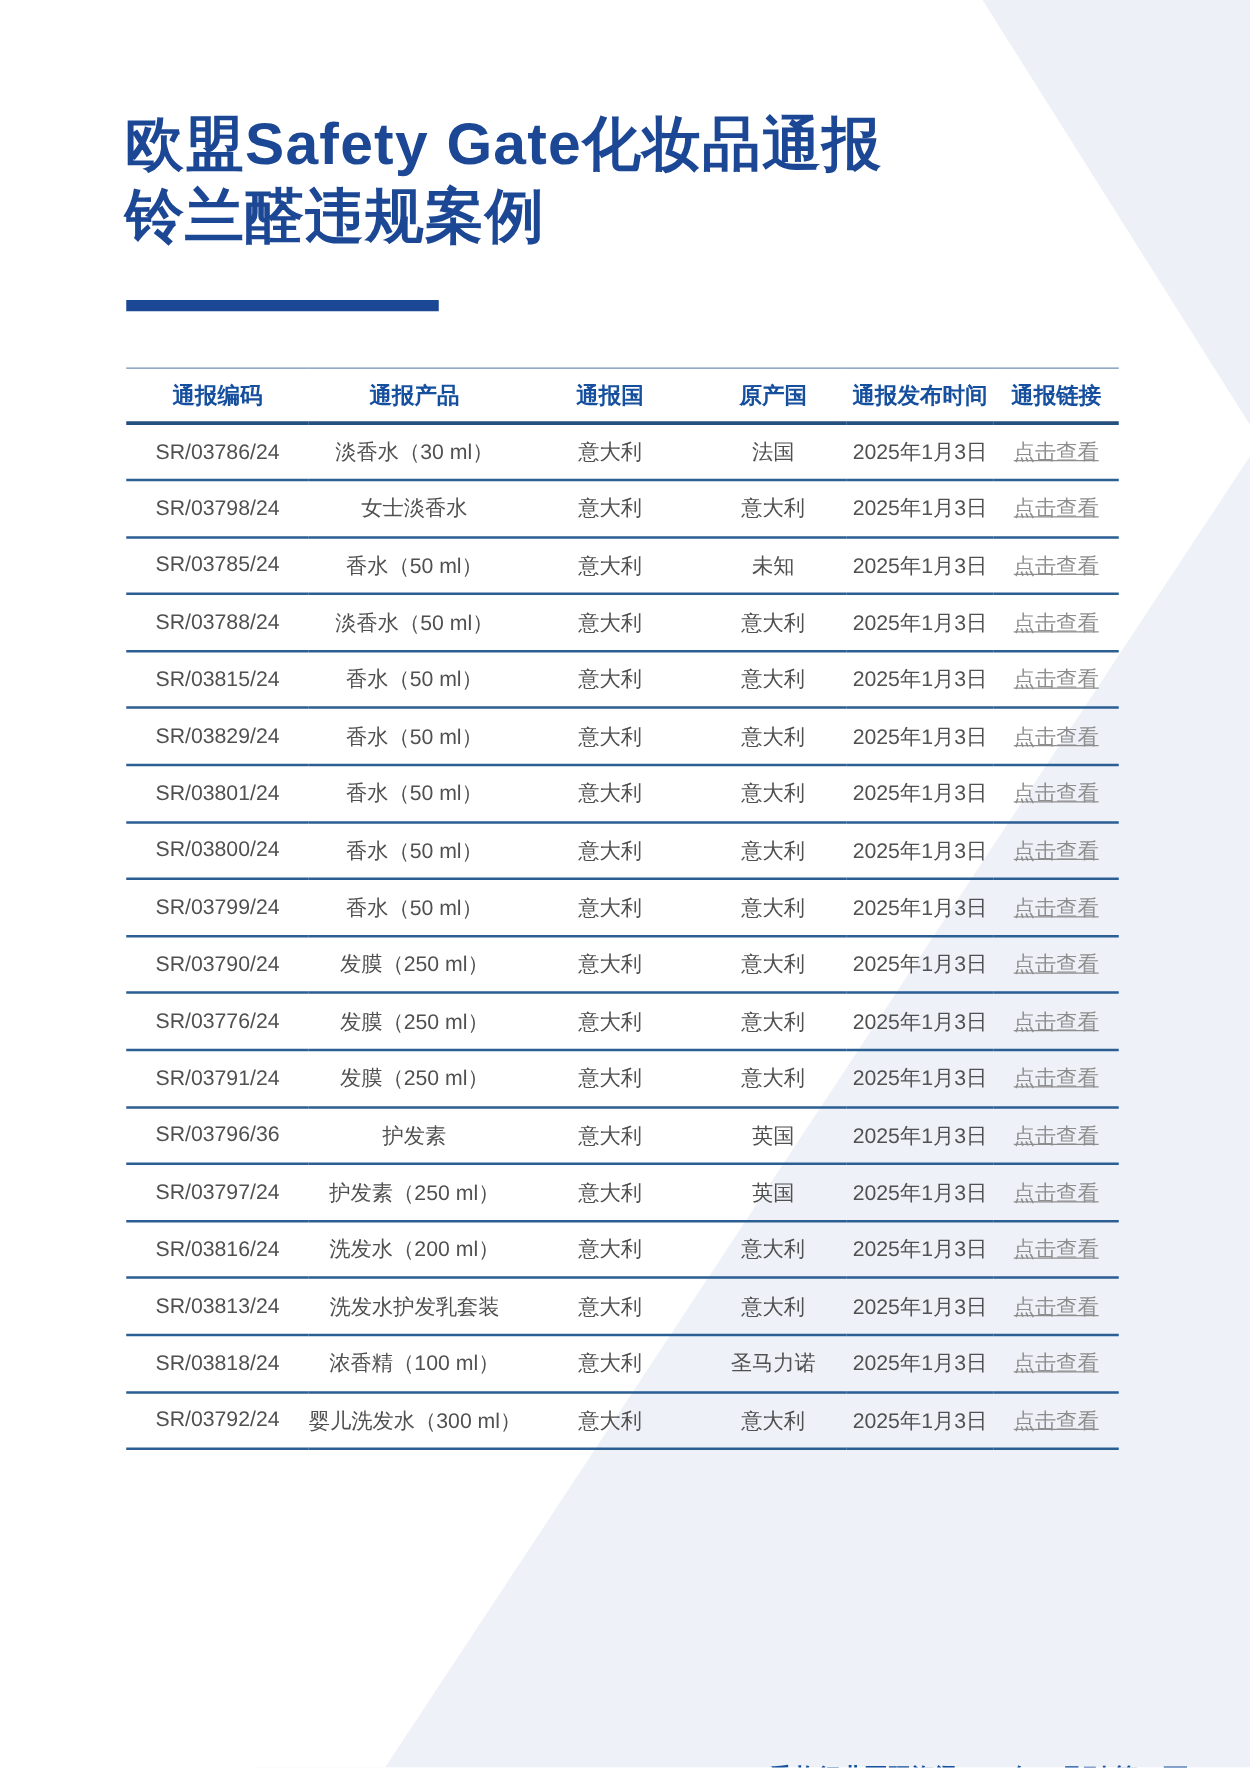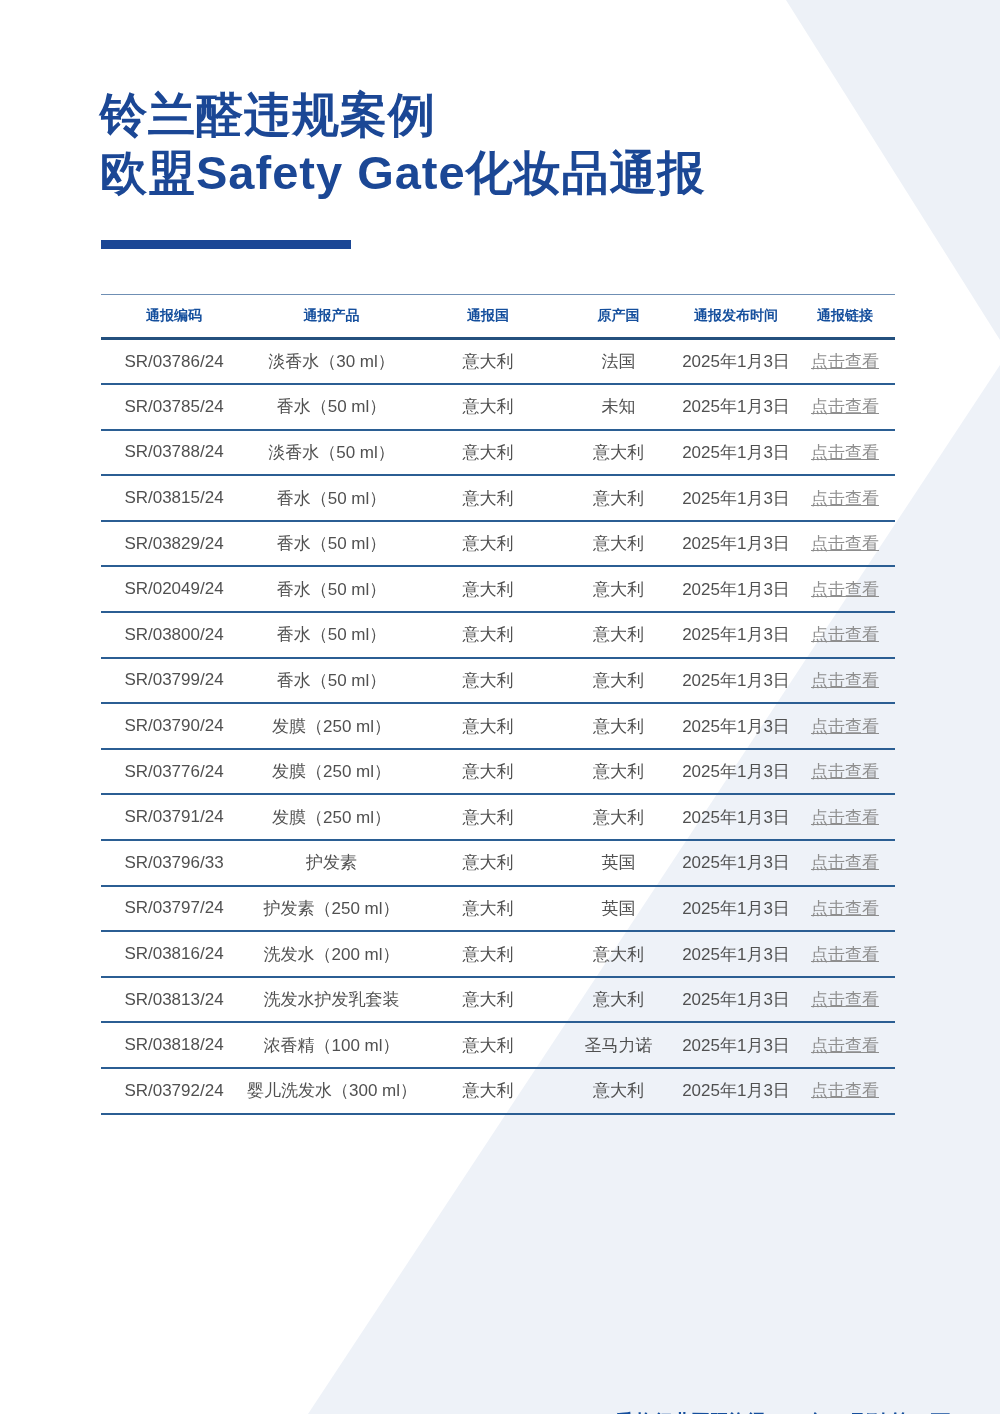--- a/index.html
+++ b/index.html
@@ -30,21 +30,21 @@
 
   
   table.notif {
     position: absolute; left: 101px; top: 294px;
     width: 794px;
     border-collapse: collapse; table-layout: fixed;
     border-top: 1px solid #6f8fb4;
   }
   table.notif th {
     color: var(--header-blue, #154f9d);
-    font-size: 14px; font-weight: bold;
+    font-size: 18px; font-weight: bold;
     height: 44px; text-align: center; vertical-align: middle;
     border-bottom: 3px solid #24507e;
     padding: 0; white-space: nowrap; overflow: hidden;
   }
   table.notif td {
     color: var(--cell-gray, #505050);
     font-size: 17px; font-weight: normal;
     height: 45.6px; text-align: center; vertical-align: middle;
     border-bottom: 2px solid #2b5e93;
     padding: 0; white-space: nowrap; overflow: hidden;
@@ -64,22 +64,22 @@
     white-space: nowrap;
   }
 </style>
 </head>
 <body style="--title-blue: #1b4795; --header-blue: #154f9d; --cell-gray: #505050; --link-gray: #8e8e8e; --bg-tint-top: #edf1f7; --bg-tint-bottom: #eef2f8;">
 
 <div class="bg-shape top-tri"></div>
 <div class="bg-shape bottom-tri"></div>
 
 <div class="title">
+  <div>欧盟Safety Gate化妆品通报</div>
   <div>铃兰醛违规案例</div>
-  <div>欧盟Safety Gate化妆品通报</div>
 </div>
 <div class="title-bar"></div>
 
 <table class="notif">
   <colgroup>
     <col style="width:146px">
     <col style="width:169px">
     <col style="width:144px">
     <col style="width:117px">
     <col style="width:118px">
@@ -98,20 +98,28 @@
   <tbody id="table-body">
       <tr>
         <td>SR/03786/24</td>
         <td>淡香水（30 ml）</td>
         <td>意大利</td>
         <td>法国</td>
         <td>2025年1月3日</td>
         <td><span class="view-link">点击查看</span></td>
       </tr>
       <tr>
+        <td>SR/03798/24</td>
+        <td>女士淡香水</td>
+        <td>意大利</td>
+        <td>意大利</td>
+        <td>2025年1月3日</td>
+        <td><span class="view-link">点击查看</span></td>
+      </tr>
+      <tr>
         <td>SR/03785/24</td>
         <td>香水（50 ml）</td>
         <td>意大利</td>
         <td>未知</td>
         <td>2025年1月3日</td>
         <td><span class="view-link">点击查看</span></td>
       </tr>
       <tr>
         <td>SR/03788/24</td>
         <td>淡香水（50 ml）</td>
@@ -130,21 +138,21 @@
       </tr>
       <tr>
         <td>SR/03829/24</td>
         <td>香水（50 ml）</td>
         <td>意大利</td>
         <td>意大利</td>
         <td>2025年1月3日</td>
         <td><span class="view-link">点击查看</span></td>
       </tr>
       <tr>
-        <td>SR/02049/24</td>
+        <td>SR/03801/24</td>
         <td>香水（50 ml）</td>
         <td>意大利</td>
         <td>意大利</td>
         <td>2025年1月3日</td>
         <td><span class="view-link">点击查看</span></td>
       </tr>
       <tr>
         <td>SR/03800/24</td>
         <td>香水（50 ml）</td>
         <td>意大利</td>
@@ -178,21 +186,21 @@
       </tr>
       <tr>
         <td>SR/03791/24</td>
         <td>发膜（250 ml）</td>
         <td>意大利</td>
         <td>意大利</td>
         <td>2025年1月3日</td>
         <td><span class="view-link">点击查看</span></td>
       </tr>
       <tr>
-        <td>SR/03796/33</td>
+        <td>SR/03796/36</td>
         <td>护发素</td>
         <td>意大利</td>
         <td>英国</td>
         <td>2025年1月3日</td>
         <td><span class="view-link">点击查看</span></td>
       </tr>
       <tr>
         <td>SR/03797/24</td>
         <td>护发素（250 ml）</td>
         <td>意大利</td>

